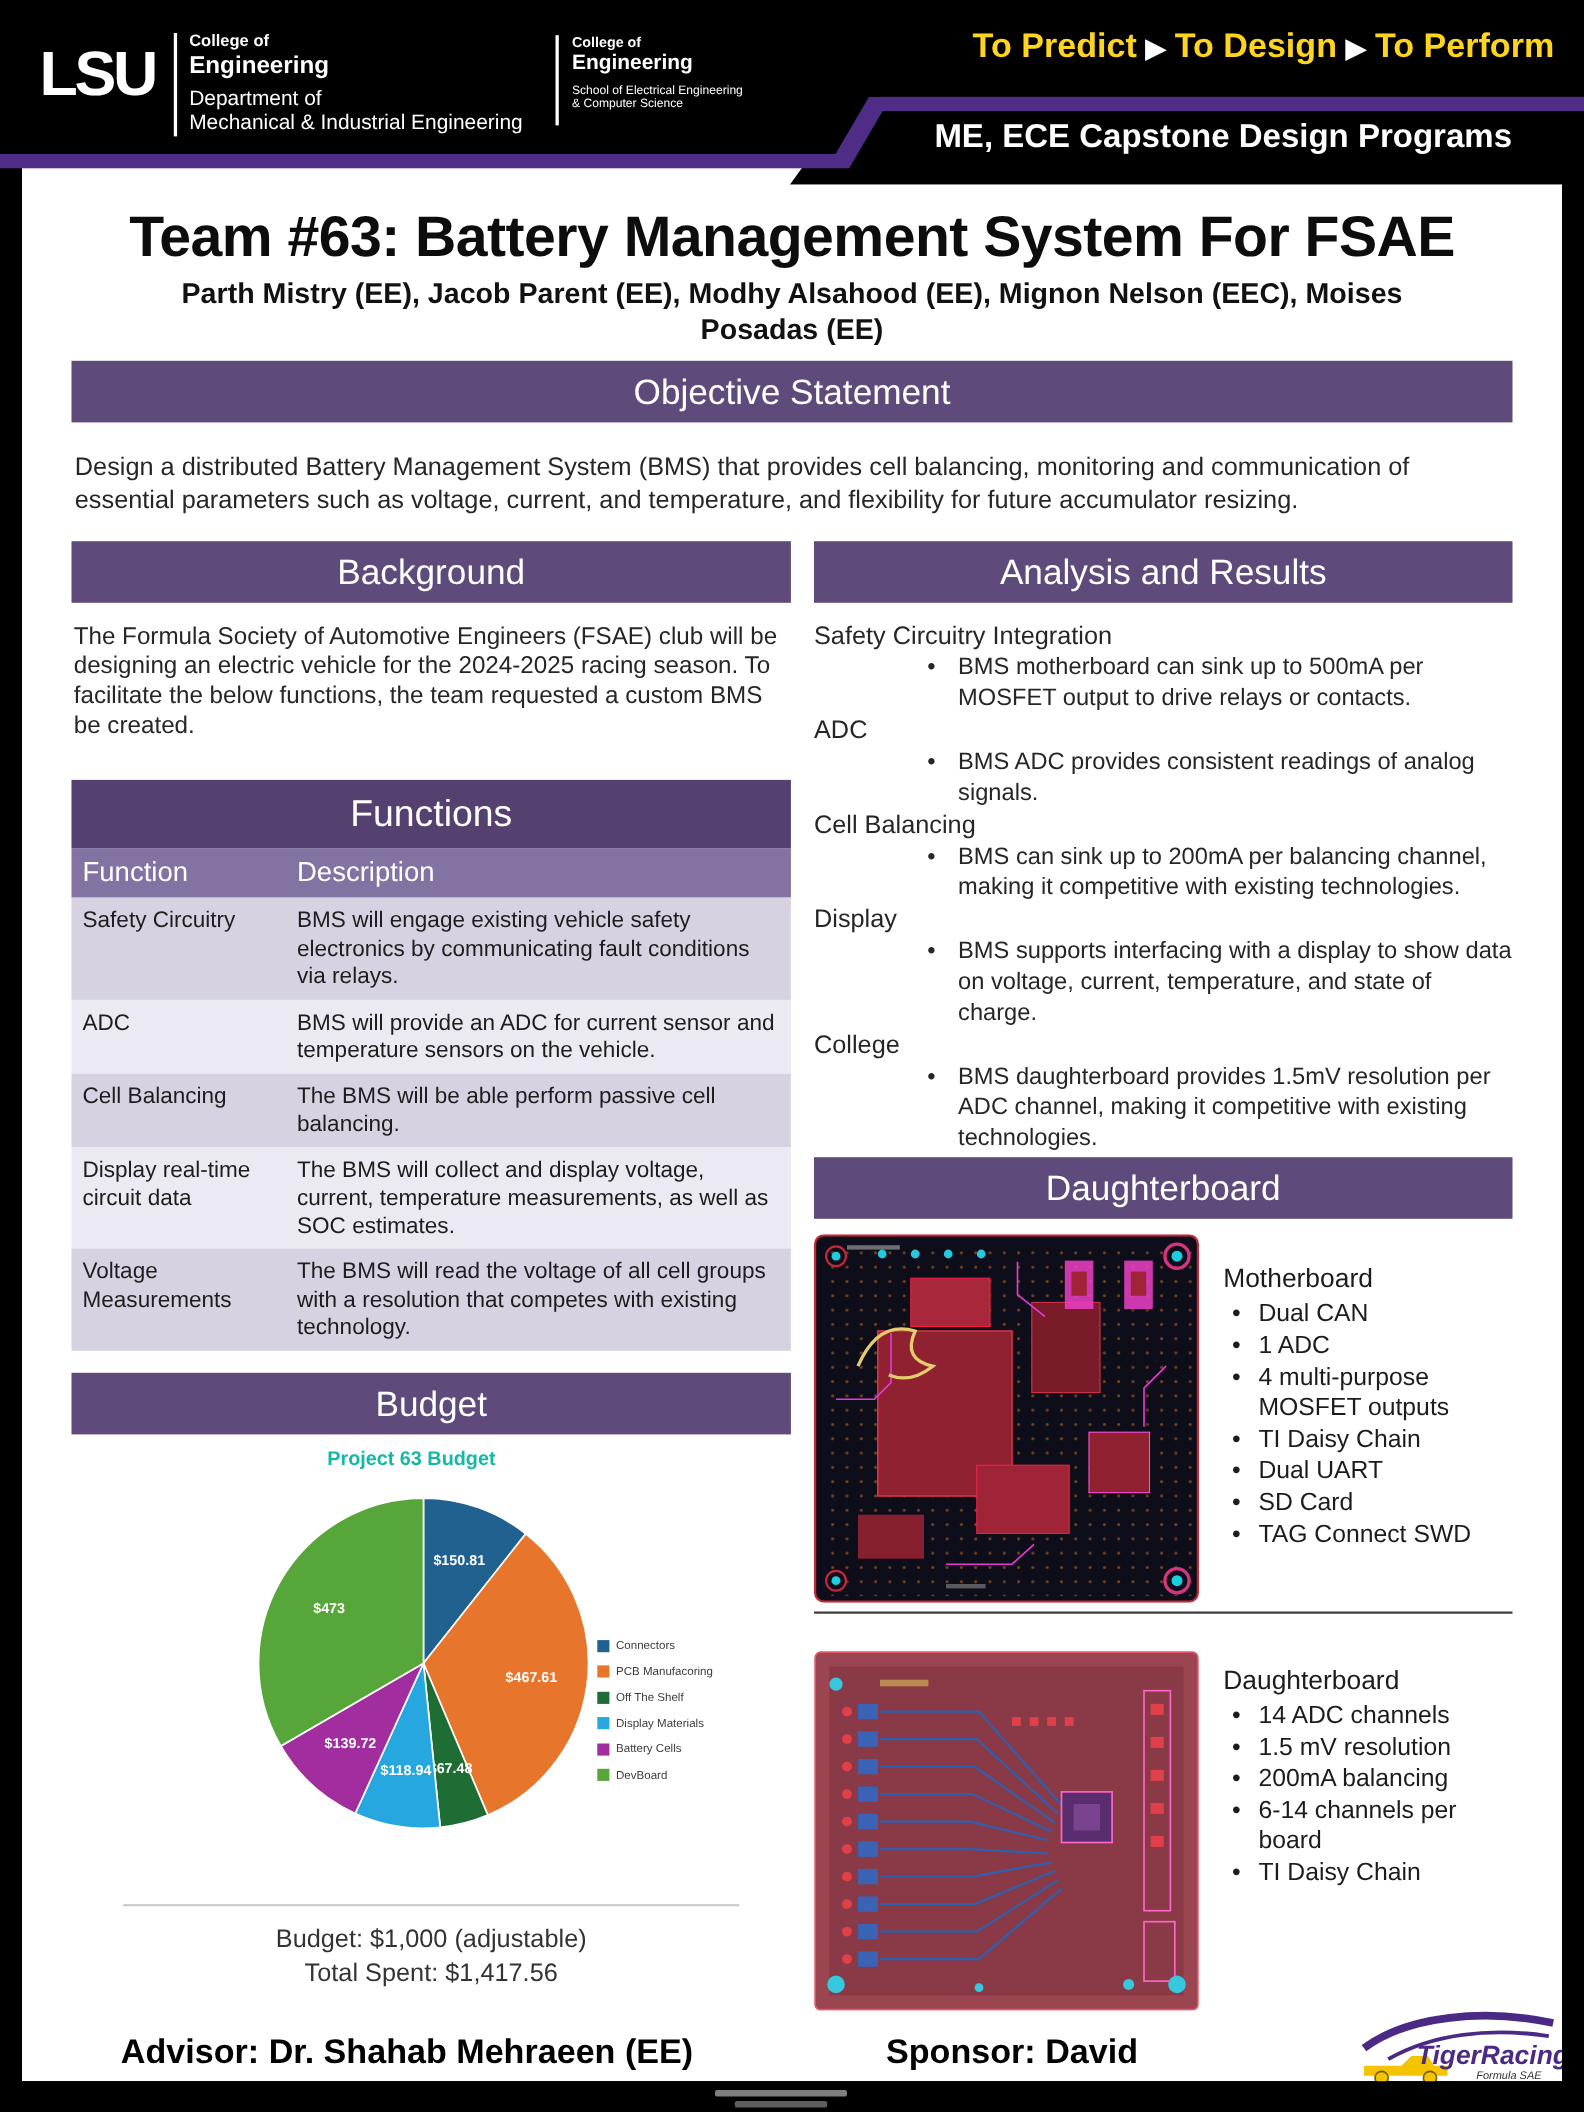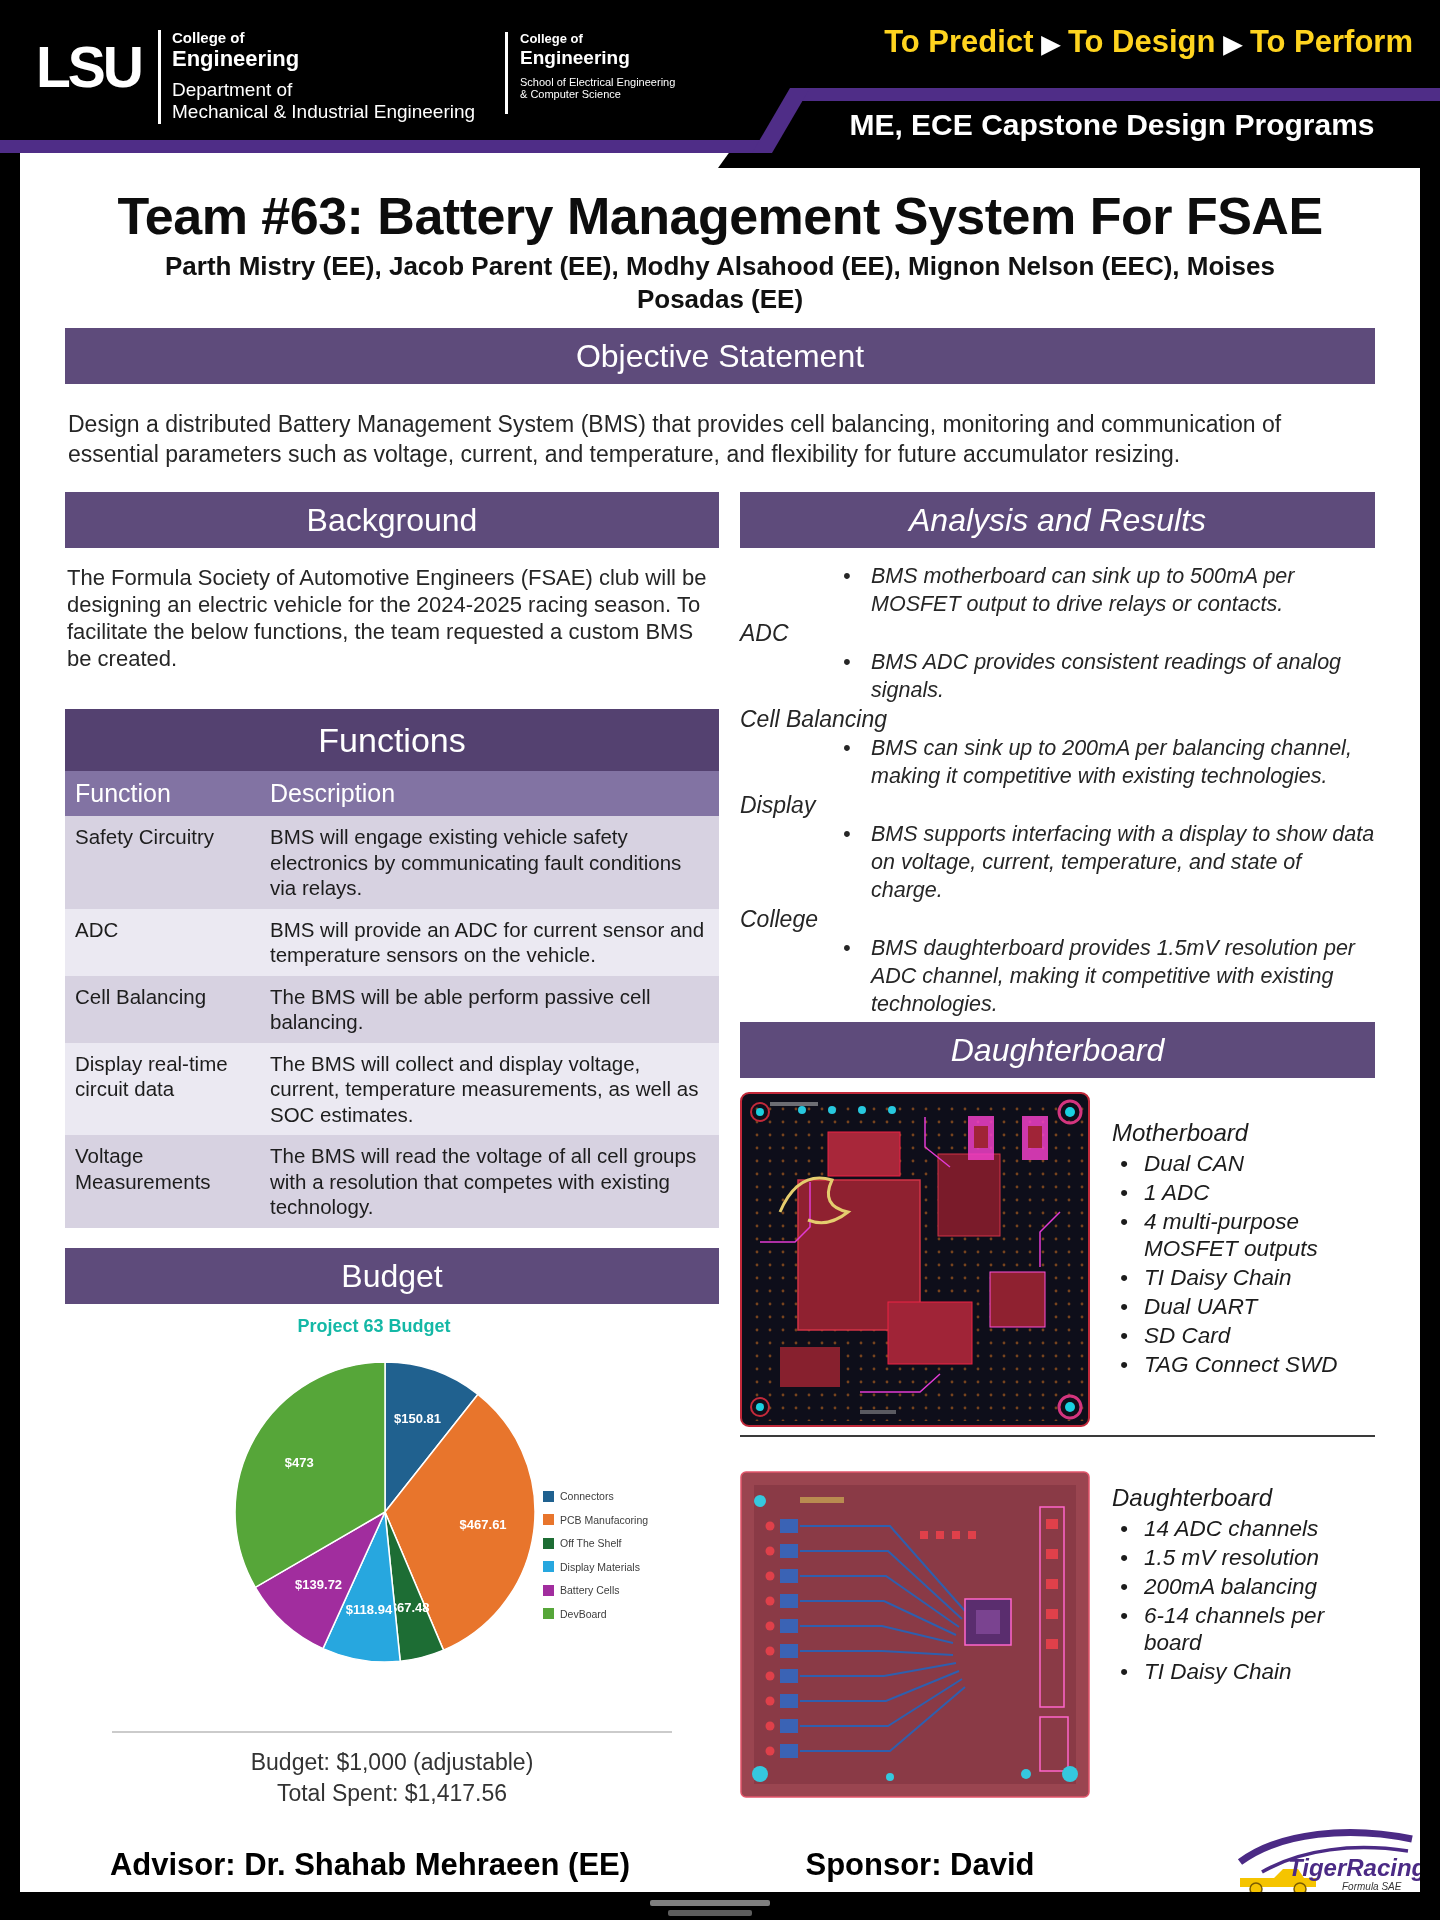--- a/index.html
+++ b/index.html
@@ -38,21 +38,21 @@
   .poster-title{position:absolute;left:40px;right:40px;top:186px;text-align:center;
     font-size:52px;font-weight:800;letter-spacing:-0.5px;color:#0d0d0d;}
   .authors{position:absolute;left:140px;right:140px;top:250px;text-align:center;
     font-size:26px;font-weight:700;line-height:33px;color:#111;}
   .section-bar{background:#5e4b7b;color:#fff;text-align:center;font-size:32px;
     font-weight:400;height:56px;line-height:56px;}
   .objective-bar{position:absolute;left:65px;top:328px;width:1310px;}
   .objective-text{position:absolute;left:68px;top:398px;width:1308px;font-size:23px;line-height:30px;margin-top:11px;}
   
   .col-left{position:absolute;left:65px;top:492px;width:654px;}
-  .col-right{position:absolute;left:740px;top:492px;width:635px;font-style:italic;}
+  .col-right{position:absolute;left:740px;top:492px;width:635px;}
   .bg-text{margin:16px 2px 0 2px;font-size:22px;line-height:27px;}
   .functions-banner{margin-top:37px;background:#544170;height:62px;line-height:62px;font-size:34px;}
   table.func-table{width:100%;border-collapse:collapse;table-layout:fixed;}
   .func-table th{background:#8273a3;color:#fff;font-weight:400;font-size:25px;
     text-align:left;padding:8px 10px;}
   .func-table th:first-child{width:175px;}
   .func-table td{padding:8px 10px;vertical-align:top;font-size:20.5px;line-height:25.5px;color:#1d1d1d;}
   .func-table tr.odd td{background:#d7d2e1;}
   .func-table tr.even td{background:#ebe9f2;}
   .budget-banner{margin-top:20px;}
@@ -215,20 +215,21 @@
   <hr class="chart-divider">
   <div class="budget-note">
     <div>Budget: $1,000 (adjustable)</div>
     <div>Total Spent: $1,417.56</div>
   </div>
 </div>
 
 <div class="col-right">
   <div class="section-bar">Analysis and Results</div>
   <div class="analysis-content" id="analysis-content">
+      <div class="analysis-category">Safety Circuitry Integration</div>
       <div class="bullet-row">
         <span class="bullet-dot">•</span>
         <span class="bullet-text">BMS motherboard can sink up to 500mA per MOSFET output to drive relays or contacts.</span>
       </div>
       <div class="analysis-category">ADC</div>
       <div class="bullet-row">
         <span class="bullet-dot">•</span>
         <span class="bullet-text">BMS ADC provides consistent readings of analog signals.</span>
       </div>
       <div class="analysis-category">Cell Balancing</div>

